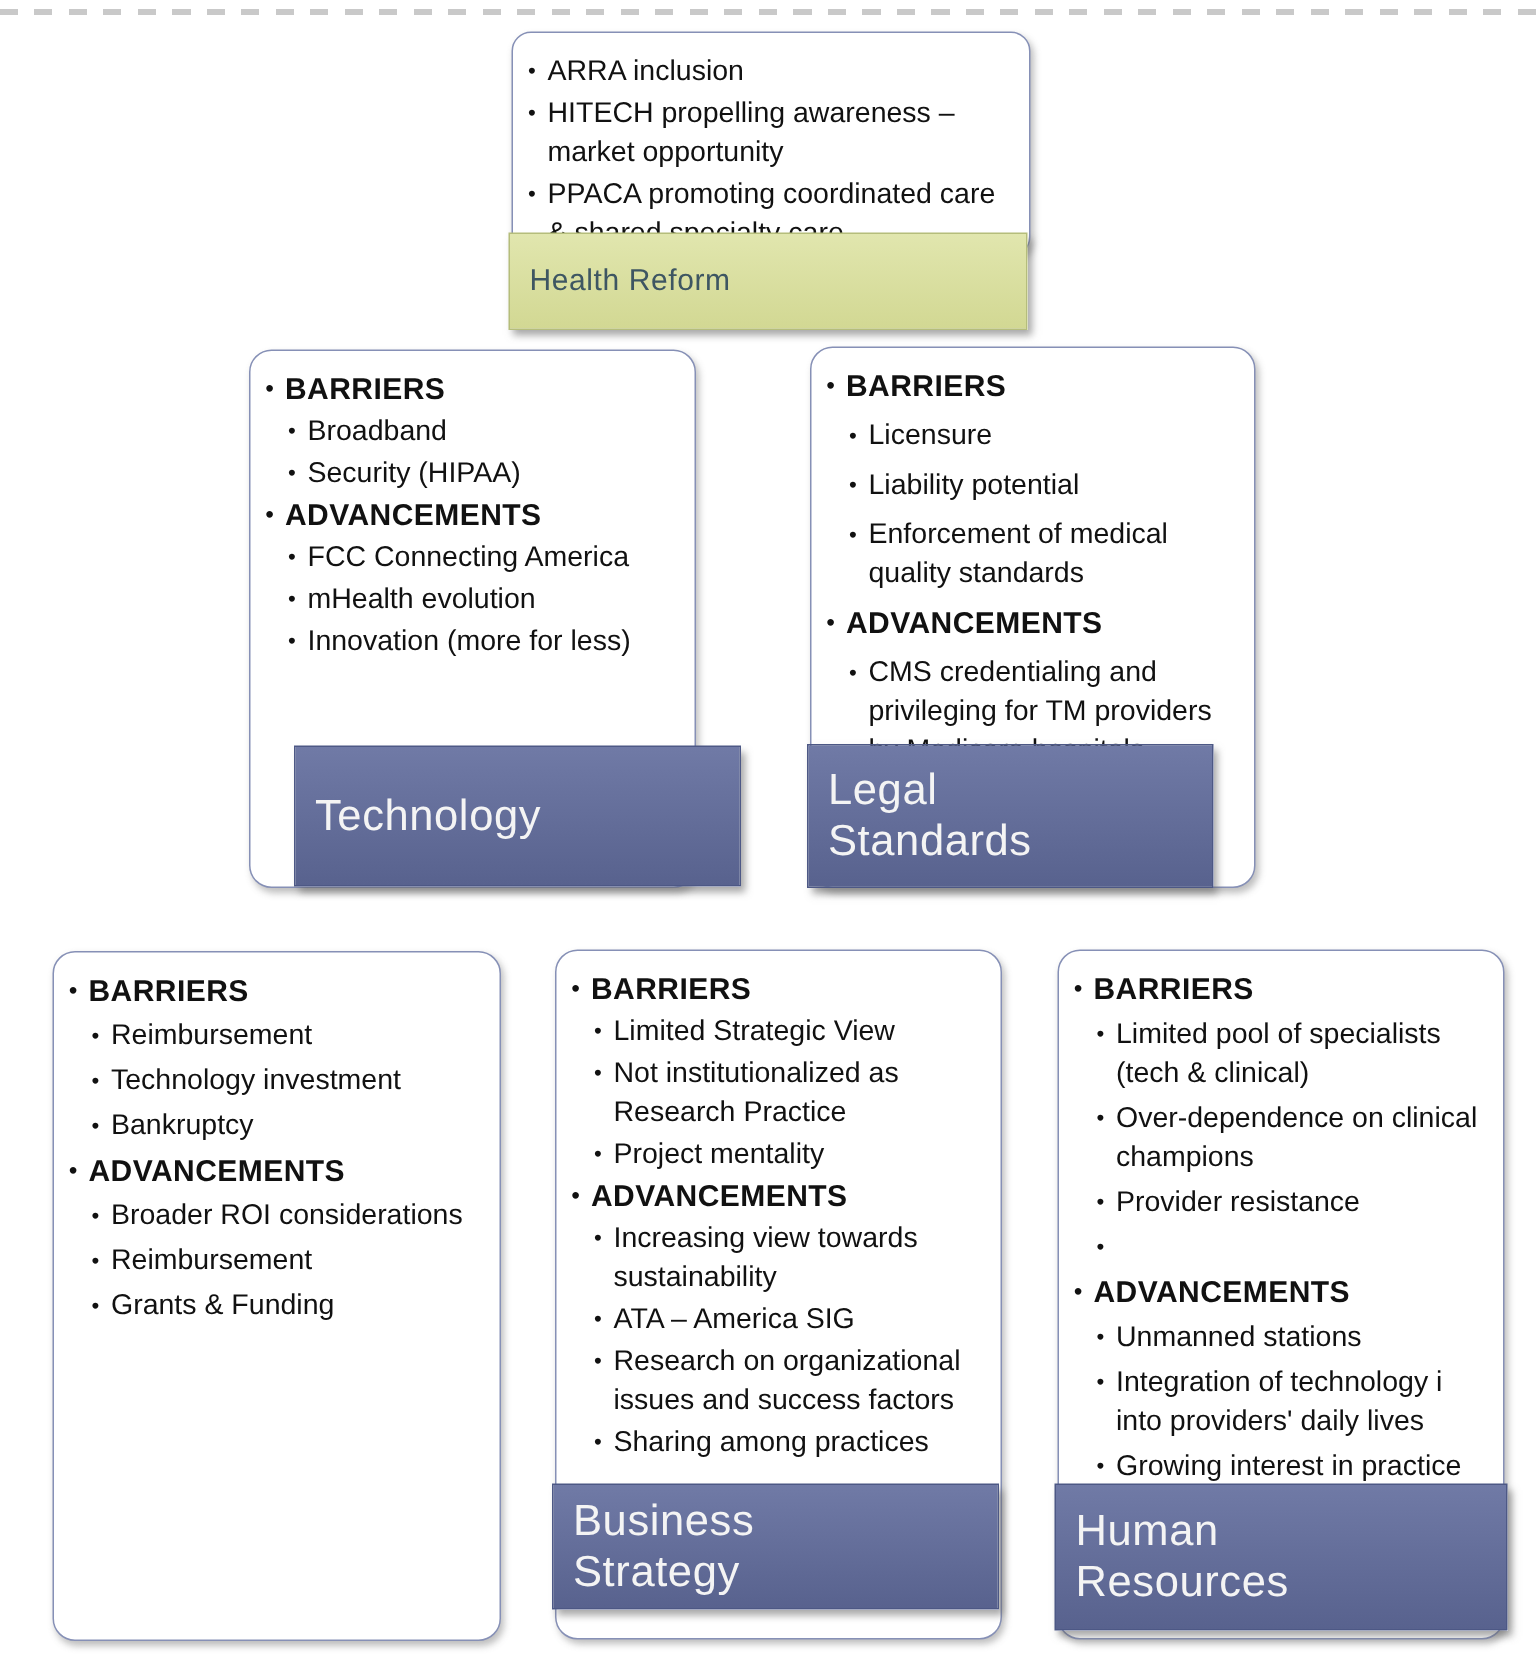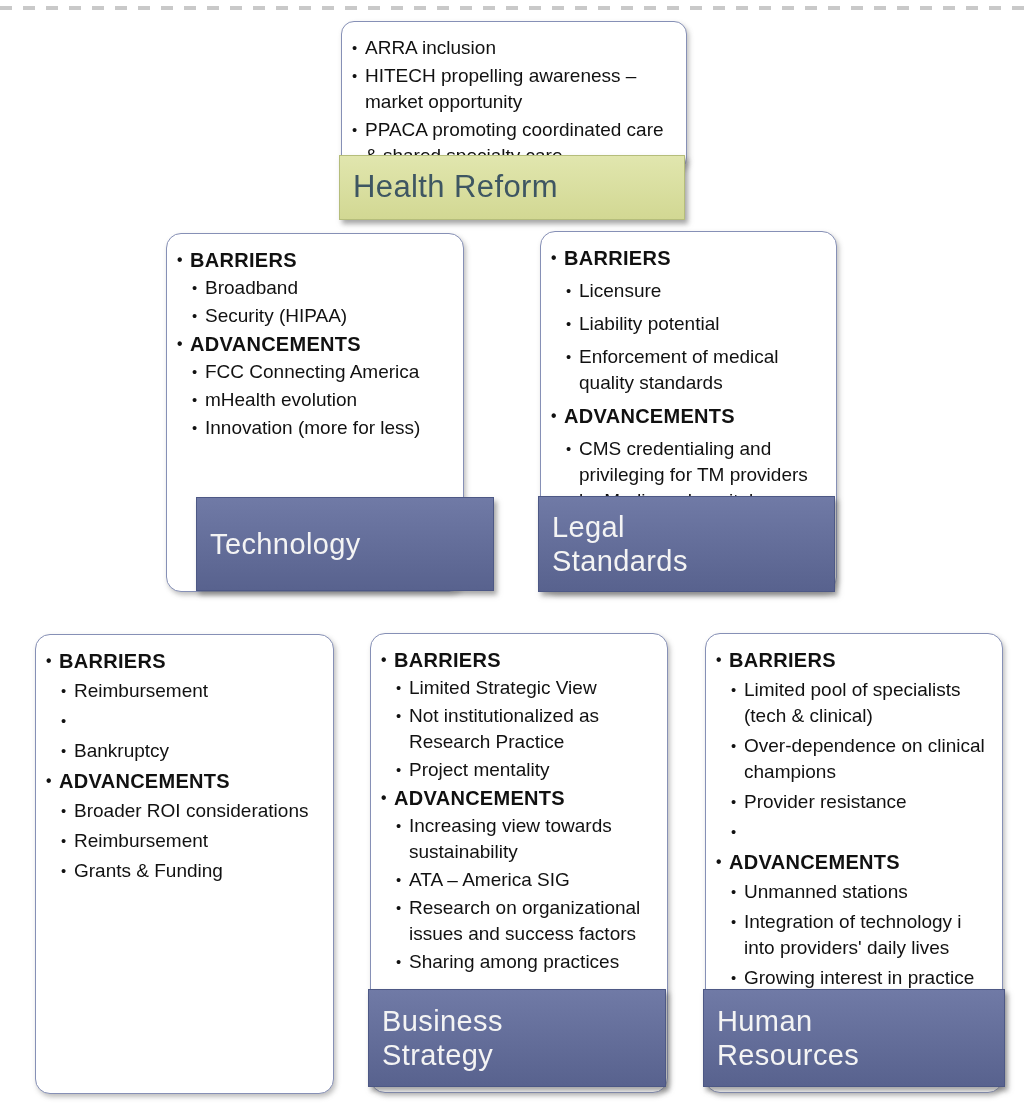--- a/index.html
+++ b/index.html
@@ -34,40 +34,40 @@
     background:linear-gradient(#707aa6,#58628e);
     border:1px solid #4d5885;color:#f4f4f4;
   }
   .card .bar.green{
     background:linear-gradient(#e1e6ae,#d2d893);
     border:1px solid #b5bd7b;color:#3e5662;
   }
   .card .bar .title{
     font-size:29px;line-height:1.18;white-space:pre-line;letter-spacing:0.4px;
   }
-  #card-health-reform .bar .title{font-size:31px;}
+  #card-health-reform .bar .title{font-size:20px;}
 
   
   #card-health-reform{left:341px;top:21px;width:346px;height:200px;}
   #card-health-reform .body{bottom:50px;border-radius:13px;}
   #card-health-reform .bar{top:134px;height:65px;width:346px;}
 
   #card-technology{left:166px;top:233px;width:298px;height:359px;}
   #card-technology .bar{top:264px;height:94px;width:298px;margin-left:32px;}
 
   #card-legal-standards{left:540px;top:231px;width:297px;height:361px;}
-  #card-legal-standards .bar{top:265px;height:96px;width:297px;align-items:center;}
+  #card-legal-standards .bar{top:265px;height:96px;width:271px;align-items:center;}
   #card-legal-standards li{margin-bottom:7px;}
 
   #card-financial{left:35px;top:634px;width:299px;height:460px;}
   #card-financial .bar{top:358px;height:98px;width:299px;}
   #card-financial li{margin-bottom:4px;}
 
   #card-business-strategy{left:370px;top:633px;width:298px;height:460px;}
-  #card-business-strategy .bar{top:356px;height:98px;width:298px;align-items:center;}
+  #card-business-strategy .bar{top:356px;height:84px;width:298px;align-items:center;}
 
   #card-human-resources{left:705px;top:633px;width:298px;height:460px;}
   #card-human-resources .bar{top:356px;height:98px;width:302px;}
   #card-human-resources li{margin-bottom:4px;}
 </style>
 </head>
 <body>
 
 <div id="canvas">
   <div class="dash-line"></div>
@@ -169,20 +169,21 @@
           <li class="l1">
             <span class="dot">•</span>
             <span class="txt">BARRIERS</span>
           </li>
           <li class="l2 plain">
             <span class="dot">•</span>
             <span class="txt">Reimbursement</span>
           </li>
           <li class="l2 plain">
             <span class="dot">•</span>
+            <span class="txt">Technology investment</span>
           </li>
           <li class="l2 plain">
             <span class="dot">•</span>
             <span class="txt">Bankruptcy</span>
           </li>
           <li class="l1">
             <span class="dot">•</span>
             <span class="txt">ADVANCEMENTS</span>
           </li>
           <li class="l2 plain">

